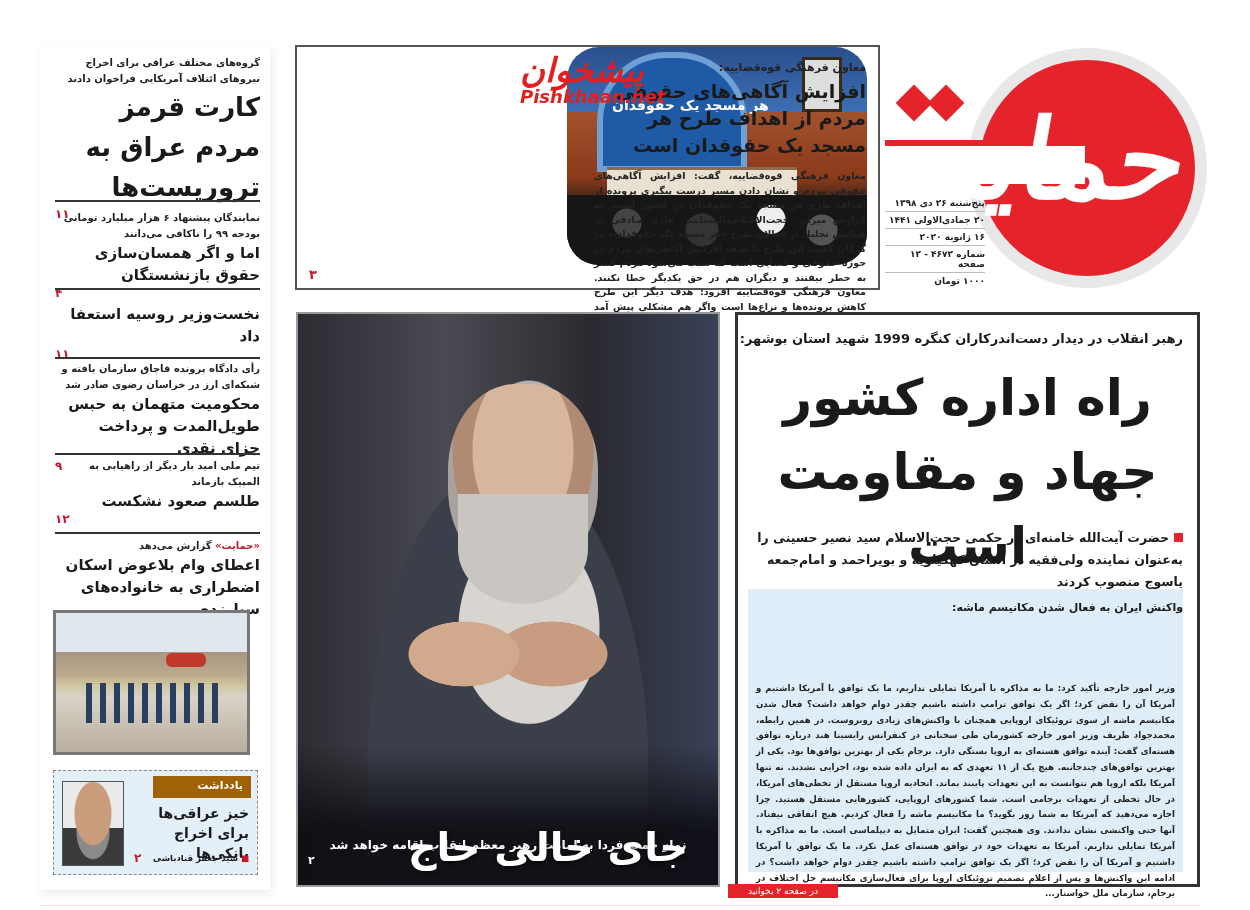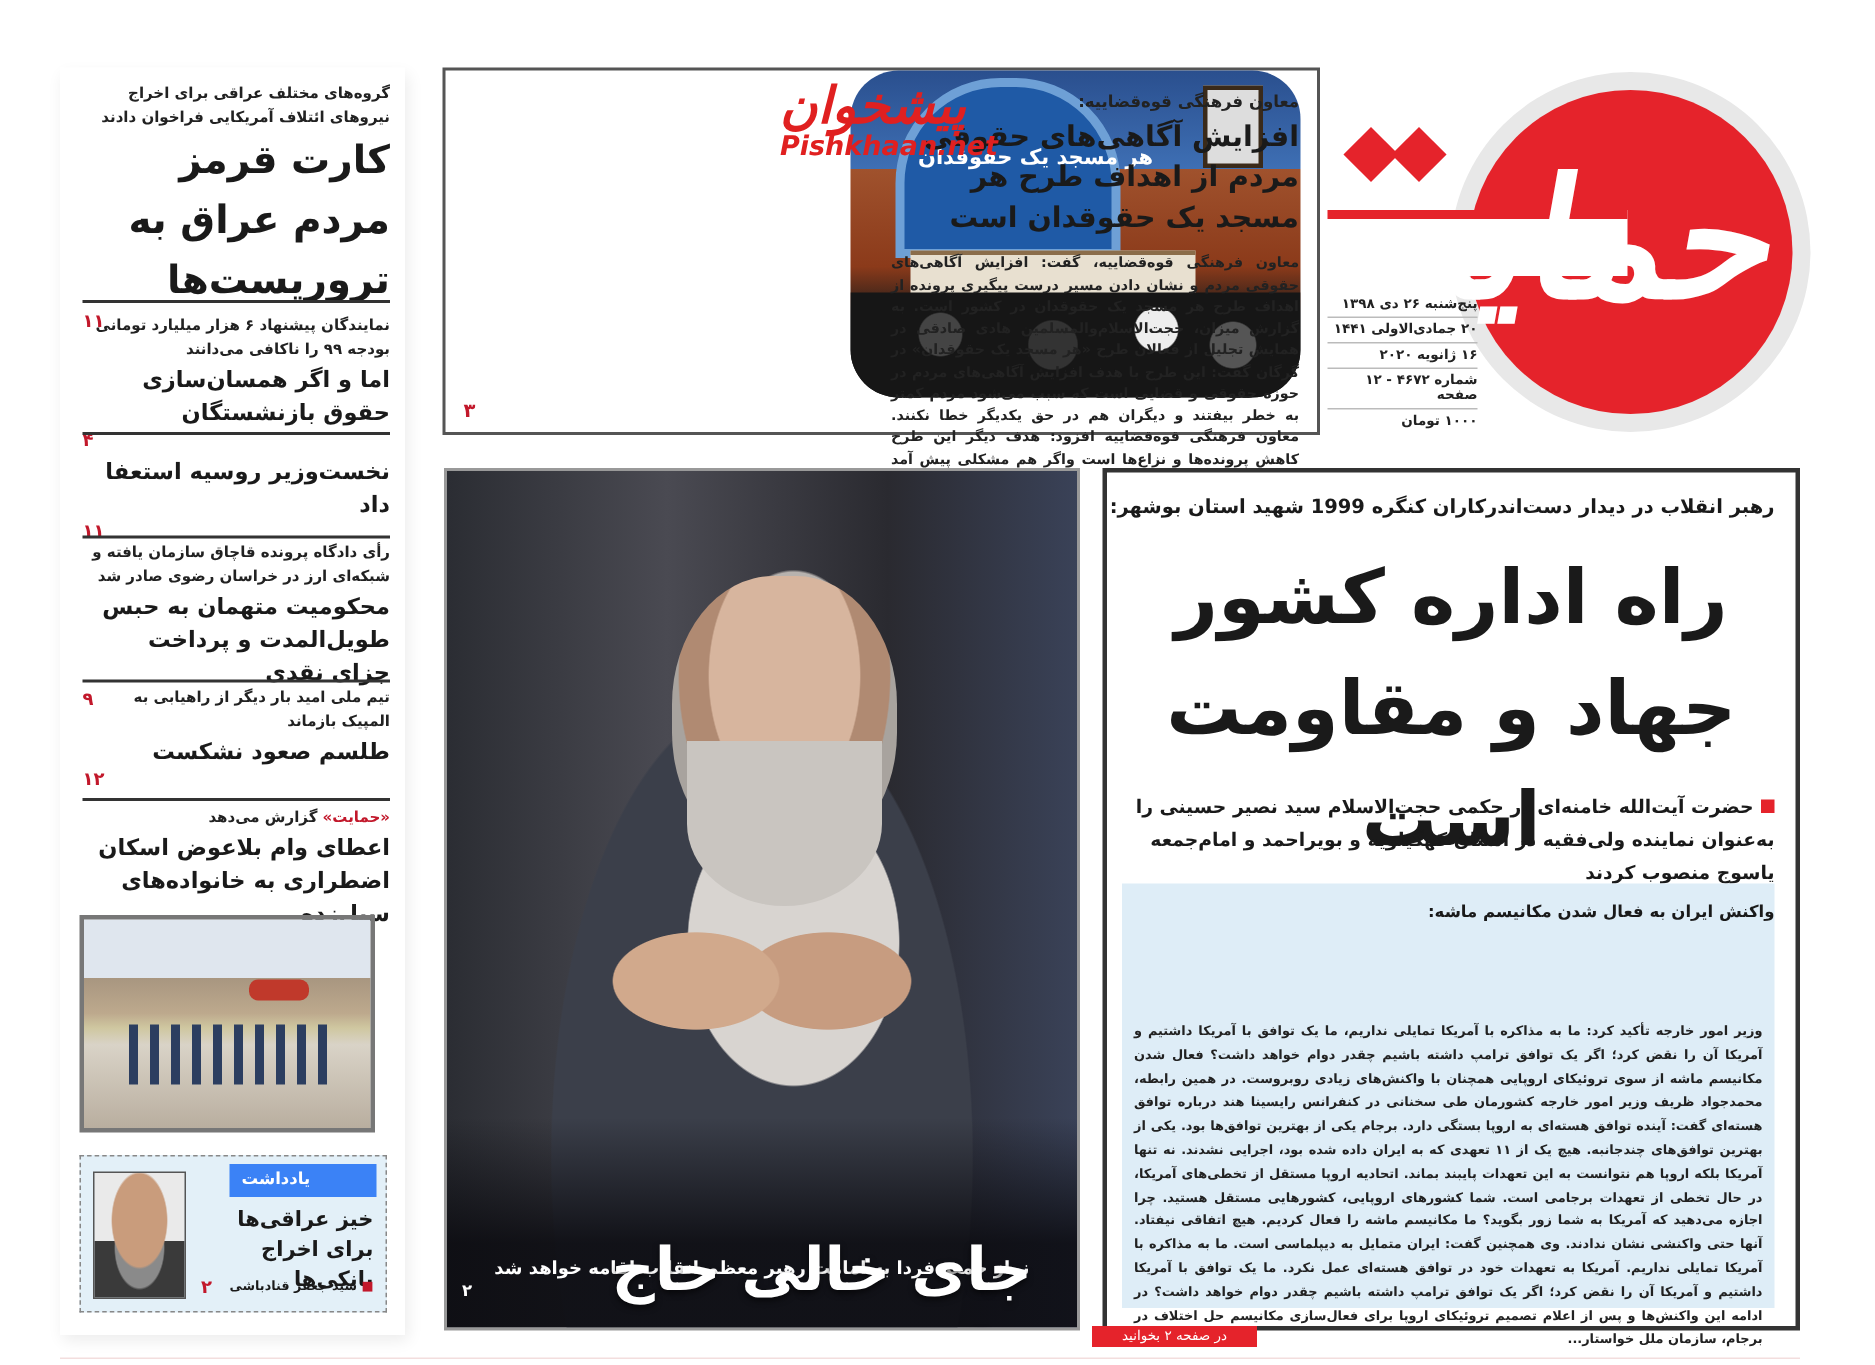--- a/index.html
+++ b/index.html
@@ -48,21 +48,21 @@
   .lc-item .head.big { font-size: 26px; line-height: 40px; }
   .lc-item .pagenum { text-align: left; display: block; font-size: 12px; }
   .lc-rule { position: absolute; right: 10px; width: 205px; height: 0; border-top: 2px solid #333; }
   .red-kicker { color: #c2182b; }
 
   .flood-photo { position: absolute; left: 13px; top: 565px; width: 197px; height: 145px; border: 3px solid #777; background: linear-gradient(180deg, #dfe6ee 0%, #dfe6ee 28%, #a89680 28%, #bda98d 45%, #cfc7a0 52%, #d9d3c7 60%, #b9ae9f 100%); overflow: hidden; }
   .flood-photo .people { position: absolute; left: 30px; top: 70px; width: 140px; height: 40px; background: repeating-linear-gradient(90deg, #2c3e60 0 6px, transparent 6px 14px); }
   .flood-photo .heli { position: absolute; left: 110px; top: 40px; width: 40px; height: 14px; background: #c0392b; border-radius: 6px; }
 
   .note-box { position: absolute; left: 13px; top: 725px; width: 205px; height: 105px; border: 1px dashed #888; background: #e3f0f8; }
-  .note-tag { position: absolute; right: 6px; top: 5px; width: 98px; height: 22px; background: #3b82f6; color: #fff; font-size: 11px; font-weight: bold; text-align: left; padding: 3px 8px; }
+  .note-tag { position: absolute; right: 6px; top: 5px; width: 98px; height: 22px; background: #a16207; color: #fff; font-size: 11px; font-weight: bold; text-align: right; padding: 3px 8px; }
   .note-photo { position: absolute; left: 8px; top: 10px; width: 62px; height: 85px; background: radial-gradient(ellipse at 50% 38%, #c99c7c 0 18px, transparent 19px), radial-gradient(ellipse at 50% 60%, #8a8a8a 0 16px, transparent 17px), linear-gradient(180deg, #eaeaea 0 55%, #3a3a3a 55%); border: 1px solid #555; }
   .note-title { position: absolute; right: 8px; top: 32px; width: 120px; font-size: 14px; font-weight: bold; line-height: 20px; text-align: right; }
   .note-author { position: absolute; right: 8px; top: 82px; font-size: 8.5px; font-weight: bold; }
   .note-author .bullet { color: #c2182b; }
   .note-page { position: absolute; left: 80px; top: 80px; color: #c2182b; font-weight: bold; font-size: 12px; }
 
   
   .cover { position: absolute; left: 296px; top: 312px; width: 424px; height: 575px; border: 2px solid #999; background: radial-gradient(ellipse at 55% 30%, #b7b2ae 0 60px, transparent 61px), radial-gradient(ellipse at 55% 55%, #d8d4d0 0 70px, transparent 71px), radial-gradient(ellipse at 50% 80%, #3b3f4a 0 140px, transparent 141px), linear-gradient(90deg, #2b2d33 0%, #4a4a52 35%, #2a2a30 70%, #3a4258 100%); overflow: hidden; }
   .cover .face { position: absolute; left: 150px; top: 70px; width: 150px; height: 190px; border-radius: 45% 45% 45% 45%; background: radial-gradient(ellipse at 50% 35%, #d7b59e 0 50px, #b08a72 51px 70px, #a8a39e 71px); }
   .cover .beard { position: absolute; left: 160px; top: 180px; width: 130px; height: 110px; border-radius: 0 0 50% 50%; background: #c9c5c0; }

